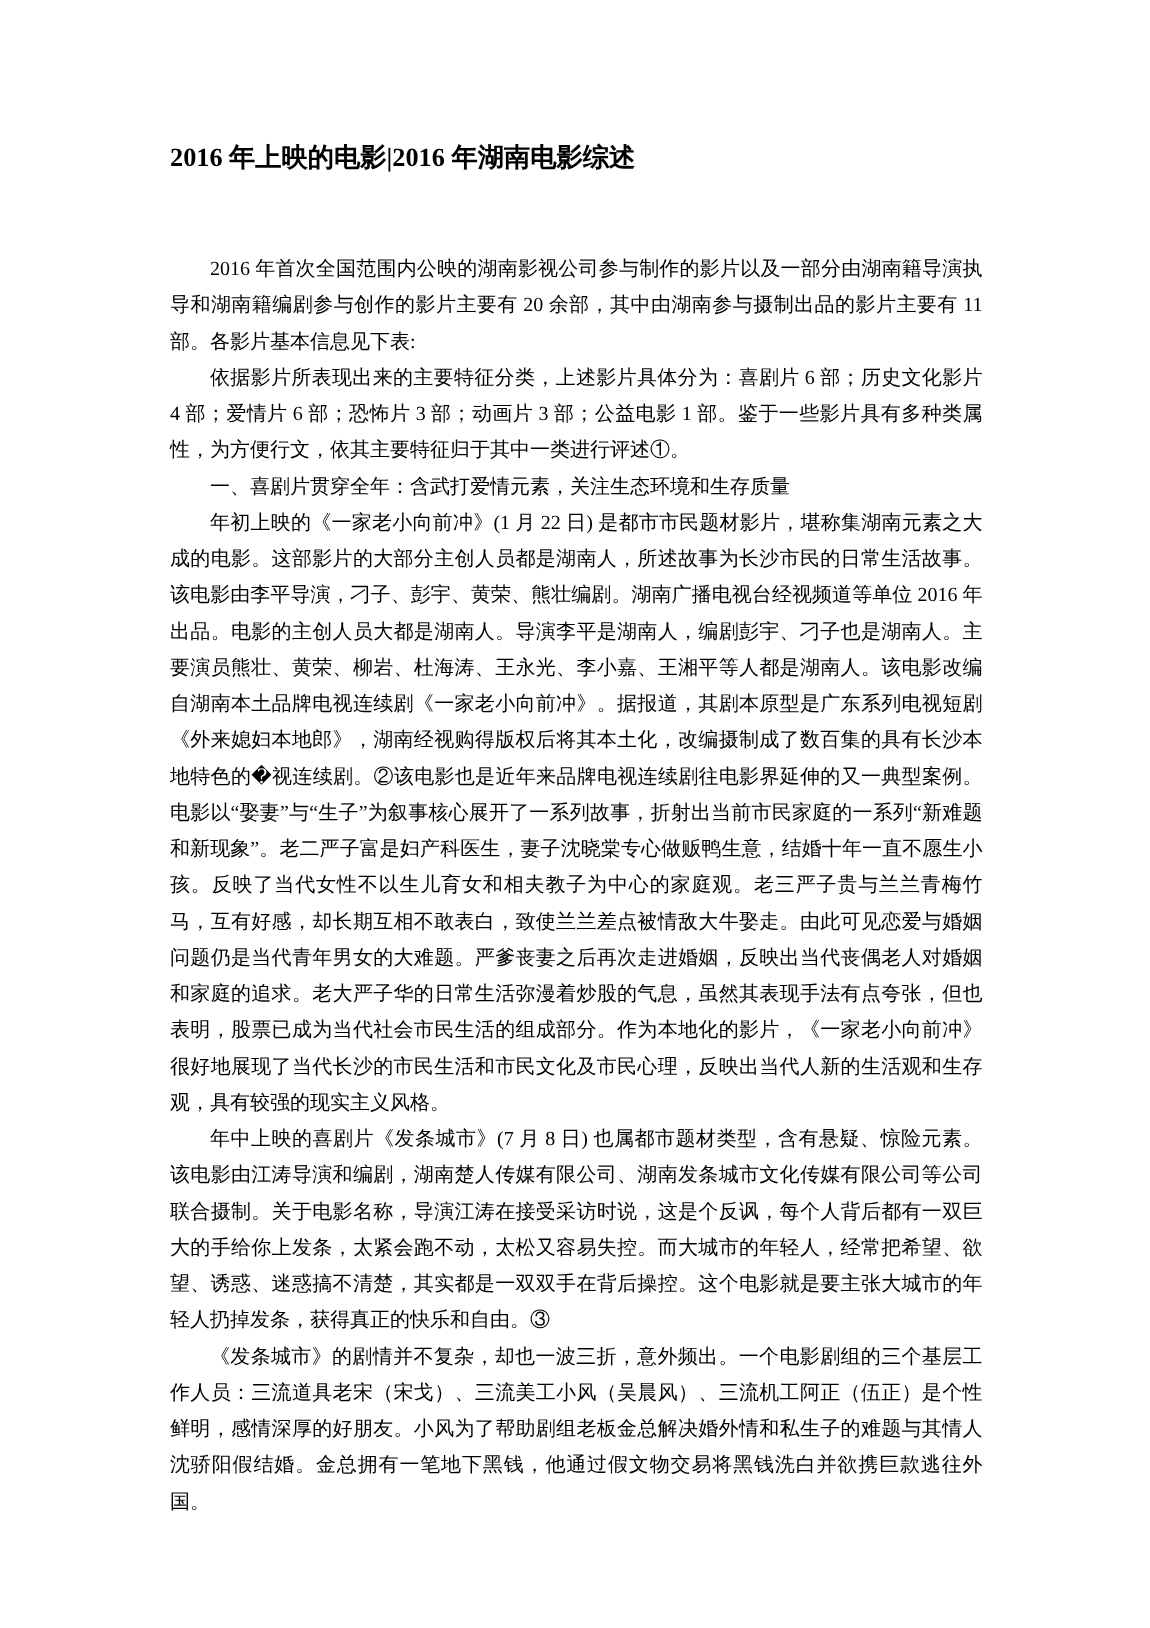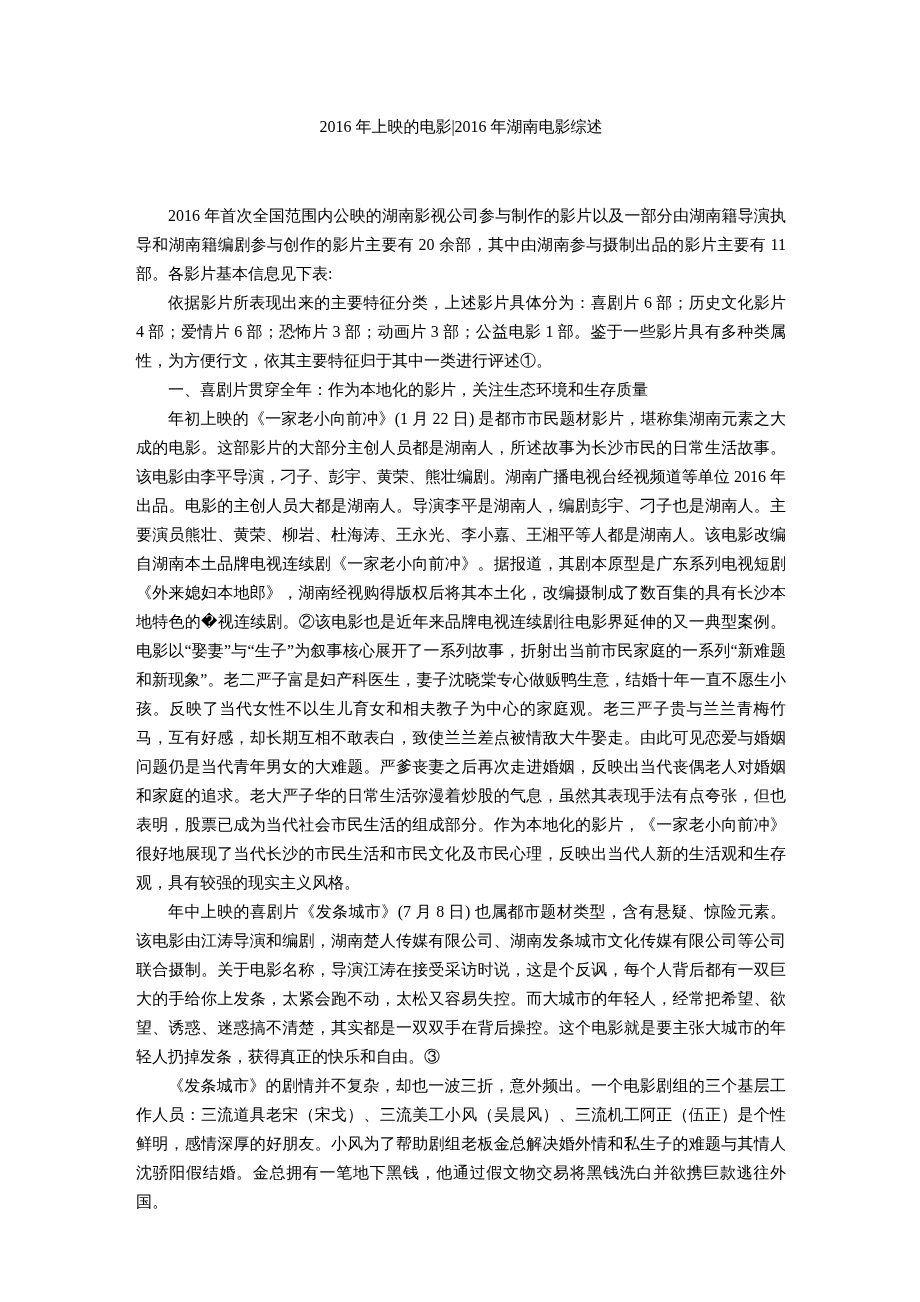--- a/index.html
+++ b/index.html
@@ -10,41 +10,40 @@
   .page {
     width: 920px;
     min-height: 1302px;
     background: #ffffff;
     box-sizing: border-box;
     padding: 112px 134px 60px 136px;
     color: #000000;
     font-family: "Liberation Serif", "DejaVu Serif", serif;
   }
   .doc-title {
-    font-size: 16px;
-    font-weight: normal;
-    text-align: center;
+    font-size: 21px;
+    font-weight: bold;
     margin: 0 0 60px 0;
     line-height: 29px;
   }
   .doc-body p {
     margin: 0;
     font-size: 16px;
     line-height: 29px;
     text-indent: 2em;
     text-align: justify;
     word-break: break-all;
   }
 </style>
 </head>
 <body>
 
 <div class="page">
   <div class="doc-title">2016 年上映的电影|2016 年湖南电影综述</div>
   <div class="doc-body">
     <p>2016 年首次全国范围内公映的湖南影视公司参与制作的影片以及一部分由湖南籍导演执导和湖南籍编剧参与创作的影片主要有 20 余部，其中由湖南参与摄制出品的影片主要有 11 部。各影片基本信息见下表:</p>
     <p>依据影片所表现出来的主要特征分类，上述影片具体分为：喜剧片 6 部；历史文化影片 4 部；爱情片 6 部；恐怖片 3 部；动画片 3 部；公益电影 1 部。鉴于一些影片具有多种类属性，为方便行文，依其主要特征归于其中一类进行评述①。</p>
-    <p>一、喜剧片贯穿全年：作为本地化的影片，关注生态环境和生存质量</p>
+    <p>一、喜剧片贯穿全年：含武打爱情元素，关注生态环境和生存质量</p>
     <p>年初上映的《一家老小向前冲》(1 月 22 日) 是都市市民题材影片，堪称集湖南元素之大成的电影。这部影片的大部分主创人员都是湖南人，所述故事为长沙市民的日常生活故事。该电影由李平导演，刁子、彭宇、黄荣、熊壮编剧。湖南广播电视台经视频道等单位 2016 年出品。电影的主创人员大都是湖南人。导演李平是湖南人，编剧彭宇、刁子也是湖南人。主要演员熊壮、黄荣、柳岩、杜海涛、王永光、李小嘉、王湘平等人都是湖南人。该电影改编自湖南本土品牌电视连续剧《一家老小向前冲》。据报道，其剧本原型是广东系列电视短剧《外来媳妇本地郎》，湖南经视购得版权后将其本土化，改编摄制成了数百集的具有长沙本地特色的�视连续剧。②该电影也是近年来品牌电视连续剧往电影界延伸的又一典型案例。电影以“娶妻”与“生子”为叙事核心展开了一系列故事，折射出当前市民家庭的一系列“新难题和新现象”。老二严子富是妇产科医生，妻子沈晓棠专心做贩鸭生意，结婚十年一直不愿生小孩。反映了当代女性不以生儿育女和相夫教子为中心的家庭观。老三严子贵与兰兰青梅竹马，互有好感，却长期互相不敢表白，致使兰兰差点被情敌大牛娶走。由此可见恋爱与婚姻问题仍是当代青年男女的大难题。严爹丧妻之后再次走进婚姻，反映出当代丧偶老人对婚姻和家庭的追求。老大严子华的日常生活弥漫着炒股的气息，虽然其表现手法有点夸张，但也表明，股票已成为当代社会市民生活的组成部分。作为本地化的影片，《一家老小向前冲》很好地展现了当代长沙的市民生活和市民文化及市民心理，反映出当代人新的生活观和生存观，具有较强的现实主义风格。</p>
     <p>年中上映的喜剧片《发条城市》(7 月 8 日) 也属都市题材类型，含有悬疑、惊险元素。该电影由江涛导演和编剧，湖南楚人传媒有限公司、湖南发条城市文化传媒有限公司等公司联合摄制。关于电影名称，导演江涛在接受采访时说，这是个反讽，每个人背后都有一双巨大的手给你上发条，太紧会跑不动，太松又容易失控。而大城市的年轻人，经常把希望、欲望、诱惑、迷惑搞不清楚，其实都是一双双手在背后操控。这个电影就是要主张大城市的年轻人扔掉发条，获得真正的快乐和自由。③</p>
     <p>《发条城市》的剧情并不复杂，却也一波三折，意外频出。一个电影剧组的三个基层工作人员：三流道具老宋（宋戈）、三流美工小风（吴晨风）、三流机工阿正（伍正）是个性鲜明，感情深厚的好朋友。小风为了帮助剧组老板金总解决婚外情和私生子的难题与其情人沈骄阳假结婚。金总拥有一笔地下黑钱，他通过假文物交易将黑钱洗白并欲携巨款逃往外国。</p>
   </div>
 </div>
 
 </body></html>

